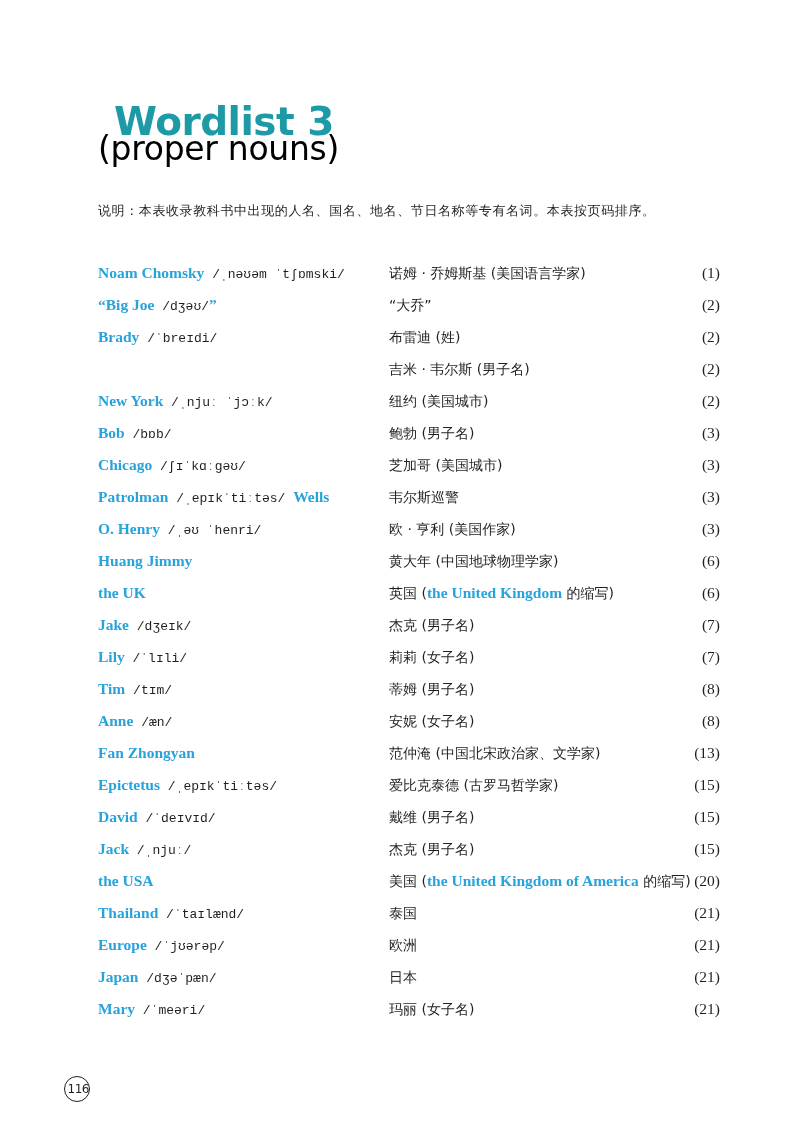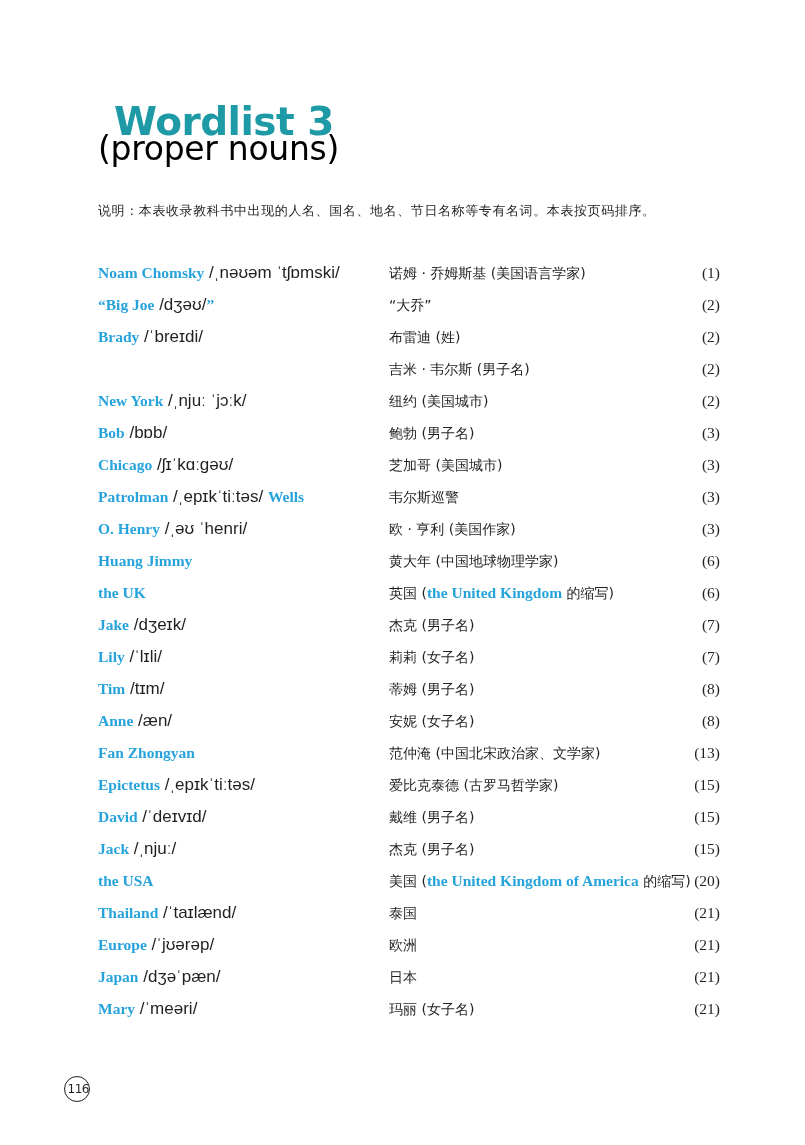--- a/index.html
+++ b/index.html
@@ -68,22 +68,22 @@
     .entry .en {
       position: absolute;
       left: 0;
       top: 0;
     }
     .entry .word, .entry .word2, .hl {
       font-weight: bold;
       color: #27a3dc;
     }
     .entry .ipa {
-      font-family: Liberation Sans, sans-serif;
-      font-size: 17px;
+      font-family: Liberation Mono, monospace;
+      font-size: 13px;
       color: #231f20;
       margin-top: 16px;
     }
     .entry .zh {
       position: absolute;
       left: 291px;
       top: 0;
       font-family: "DejaVu Sans", "Liberation Sans", sans-serif;
       font-size: 14px;
       color: #231f20;

